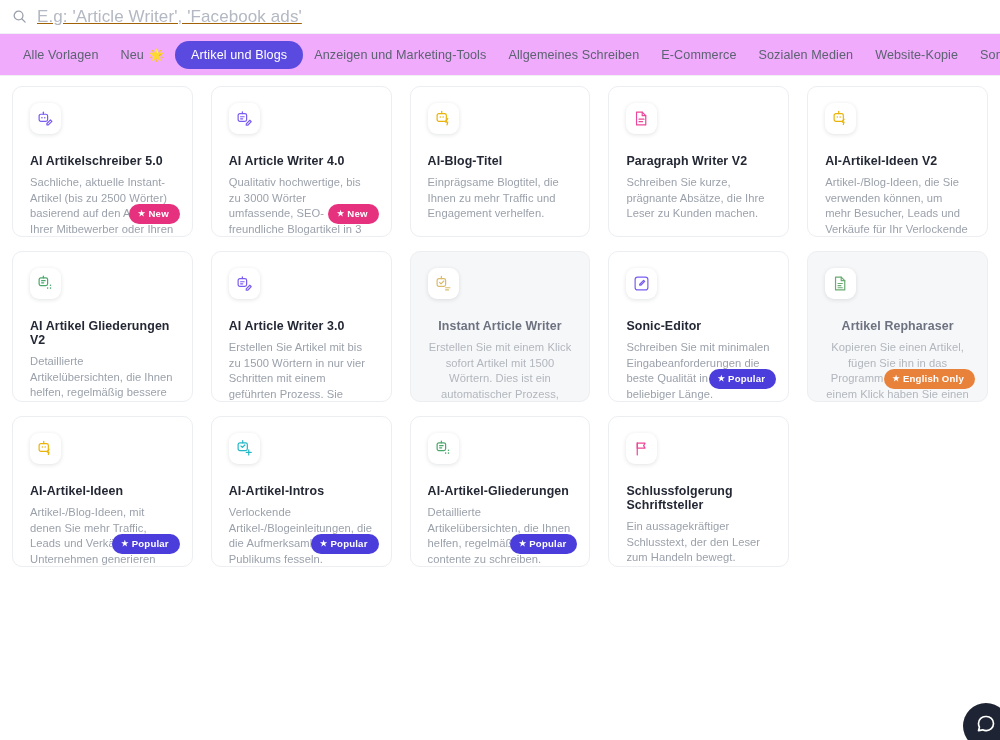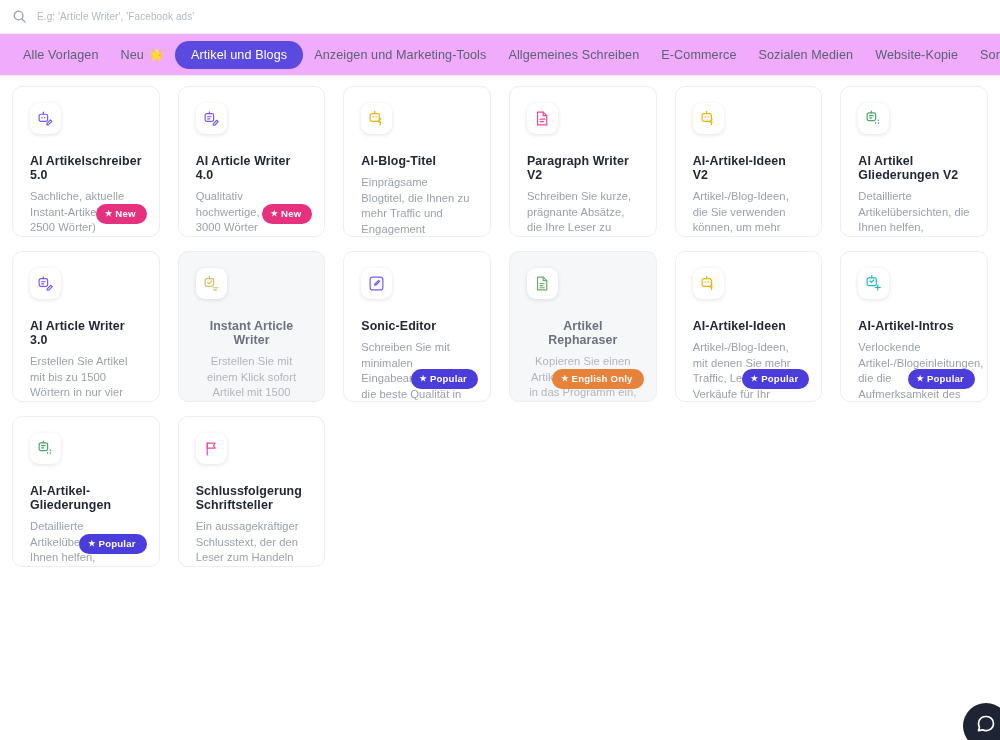--- a/index.html
+++ b/index.html
@@ -22,24 +22,25 @@
     width: 15px; height: 15px;
     flex: 0 0 15px;
     color: #9aa0ac;
     margin-right: 10px;
   }
   .search-input {
     border: none;
     outline: none;
     background: transparent;
     font-family: "Liberation Sans", sans-serif;
-    font-size: 10px;
+    font-size: 17px;
     color: #a16207;
     width: 500px;
     letter-spacing: .1px;
+    text-decoration: underline;
   }
   .search-input::placeholder { color: #b3b8c2; }
 
   
   .tabbar {
     height: 43px;
     display: flex;
     align-items: center;
     gap: 0px;
     padding: 0 12px;
@@ -64,21 +65,21 @@
     color: #ffffff;
     padding: 7px 16px;
     font-weight: 500;
   }
   .tab-emoji { font-size: 12px; }
 
   
   .grid {
     padding: 10px 12px 0 12px;
     display: grid;
-    grid-template-columns: repeat(6, 1fr);
+    grid-template-columns: repeat(5, 1fr);
     column-gap: 18px;
     row-gap: 14px;
   }
   .card {
     background: #ffffff;
     border: 1px solid #eceef1;
     border-radius: 10px;
     height: 151px;
     padding: 16px 17px 12px 17px;
     position: relative;

